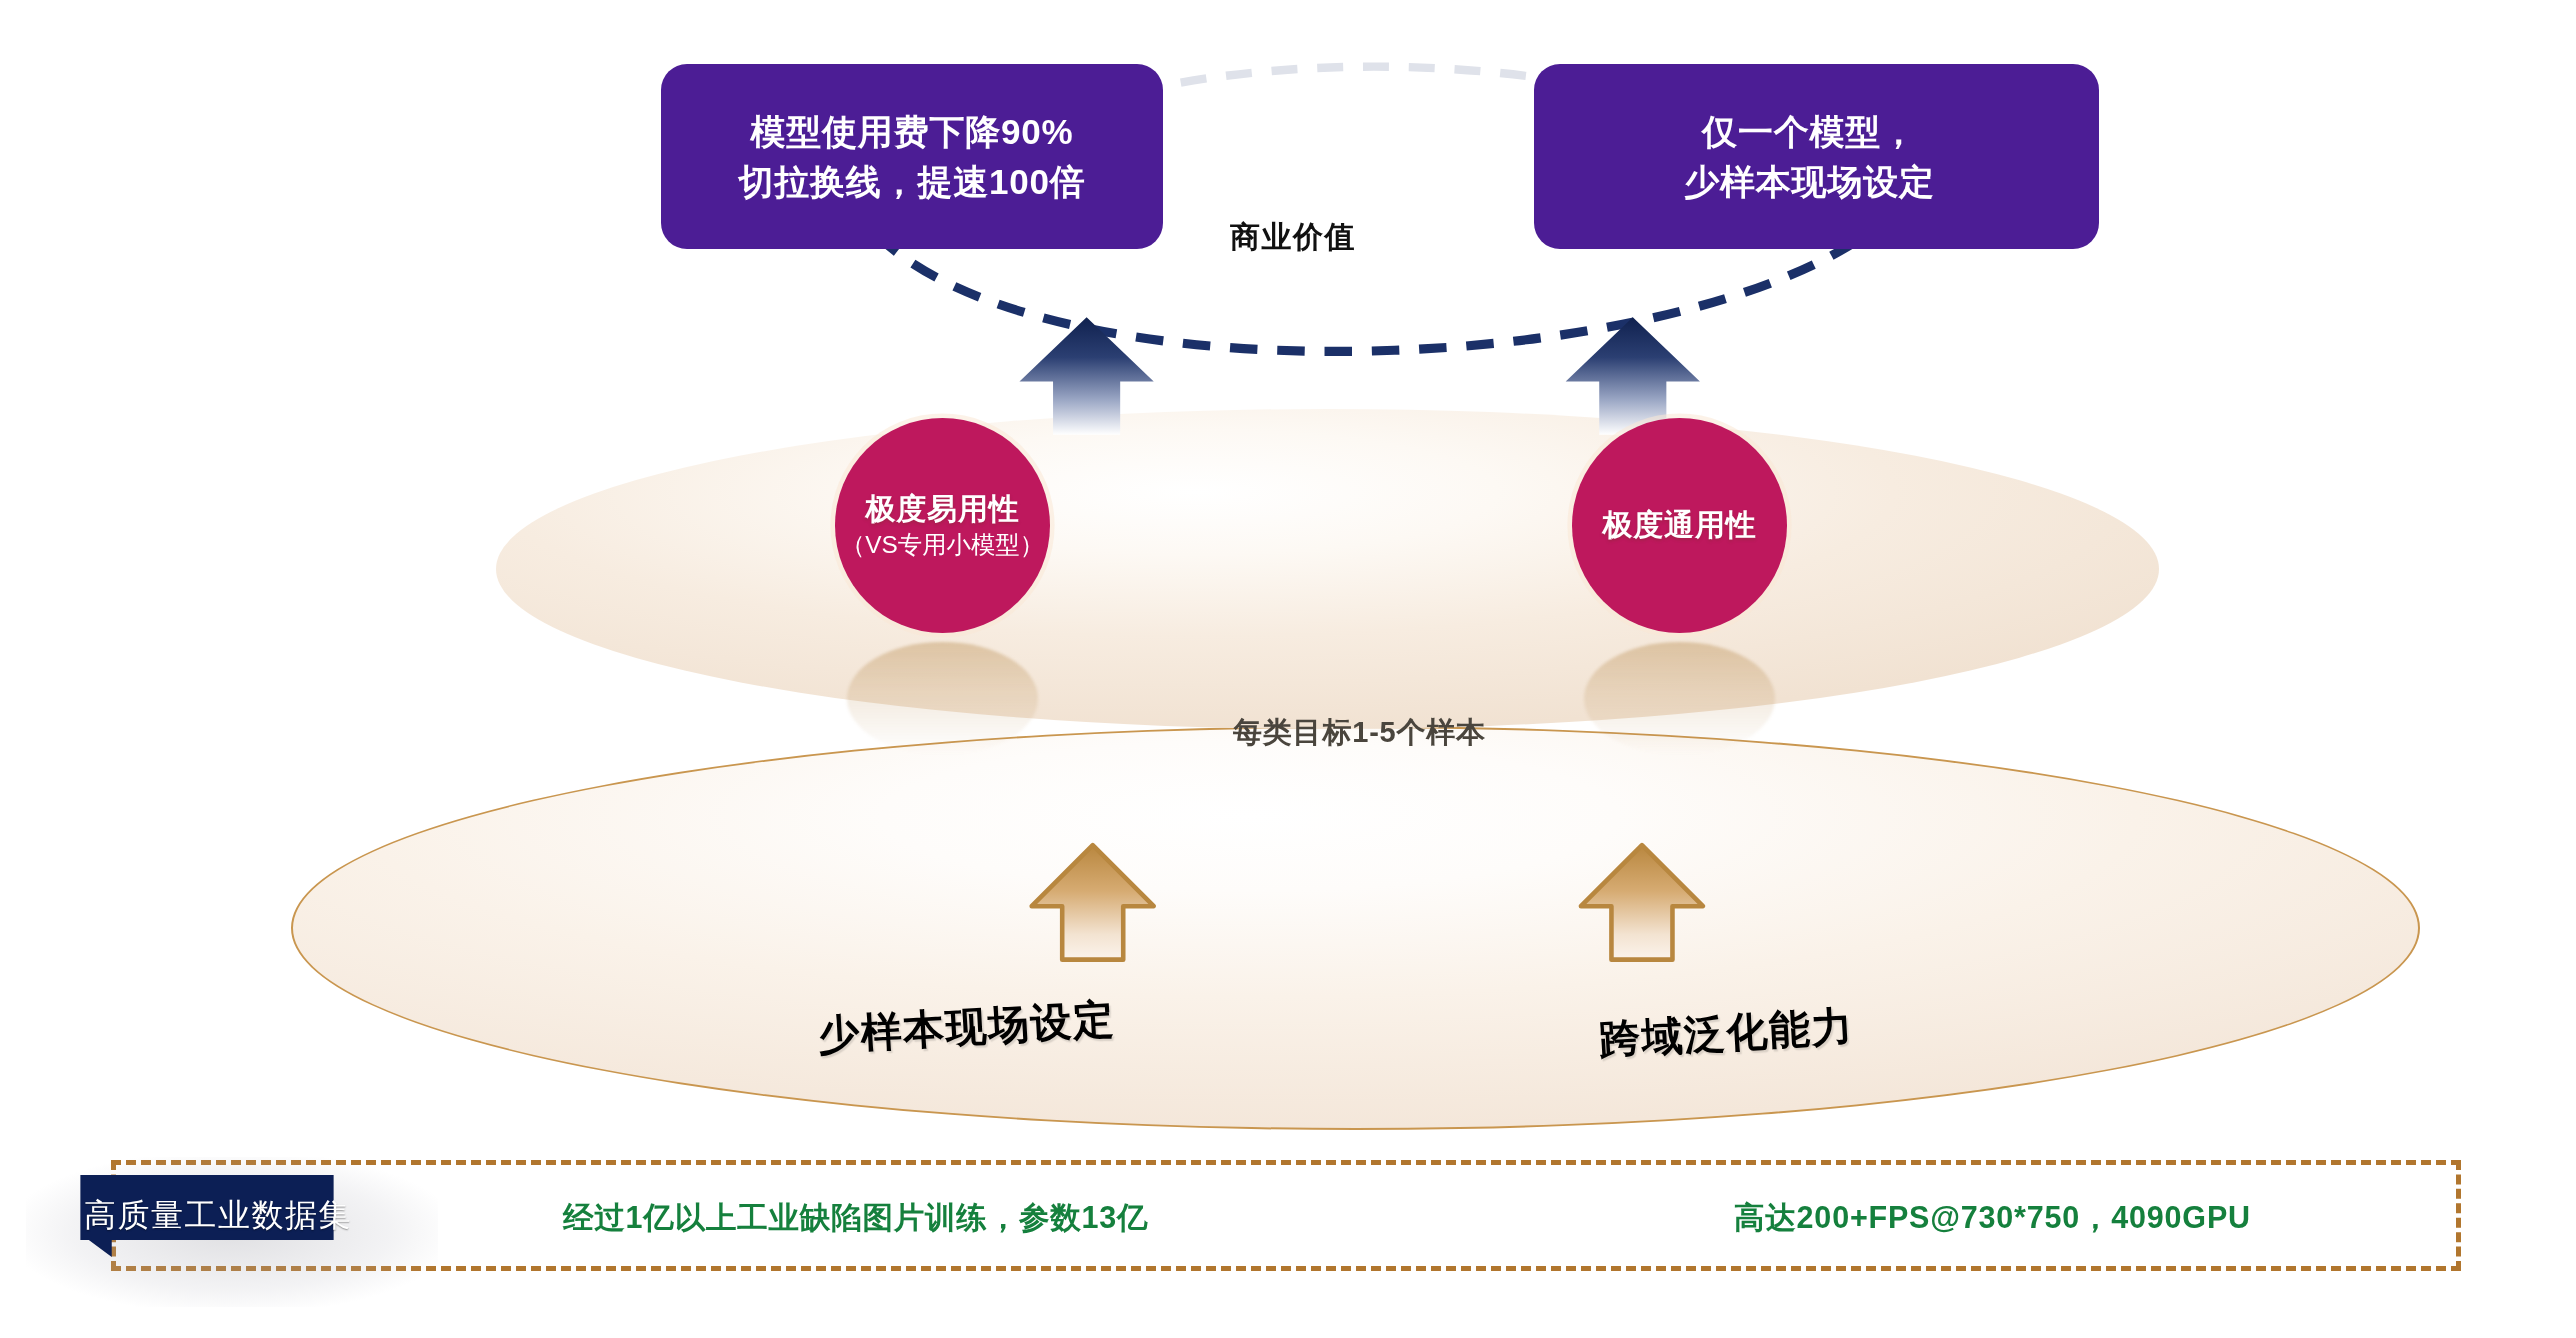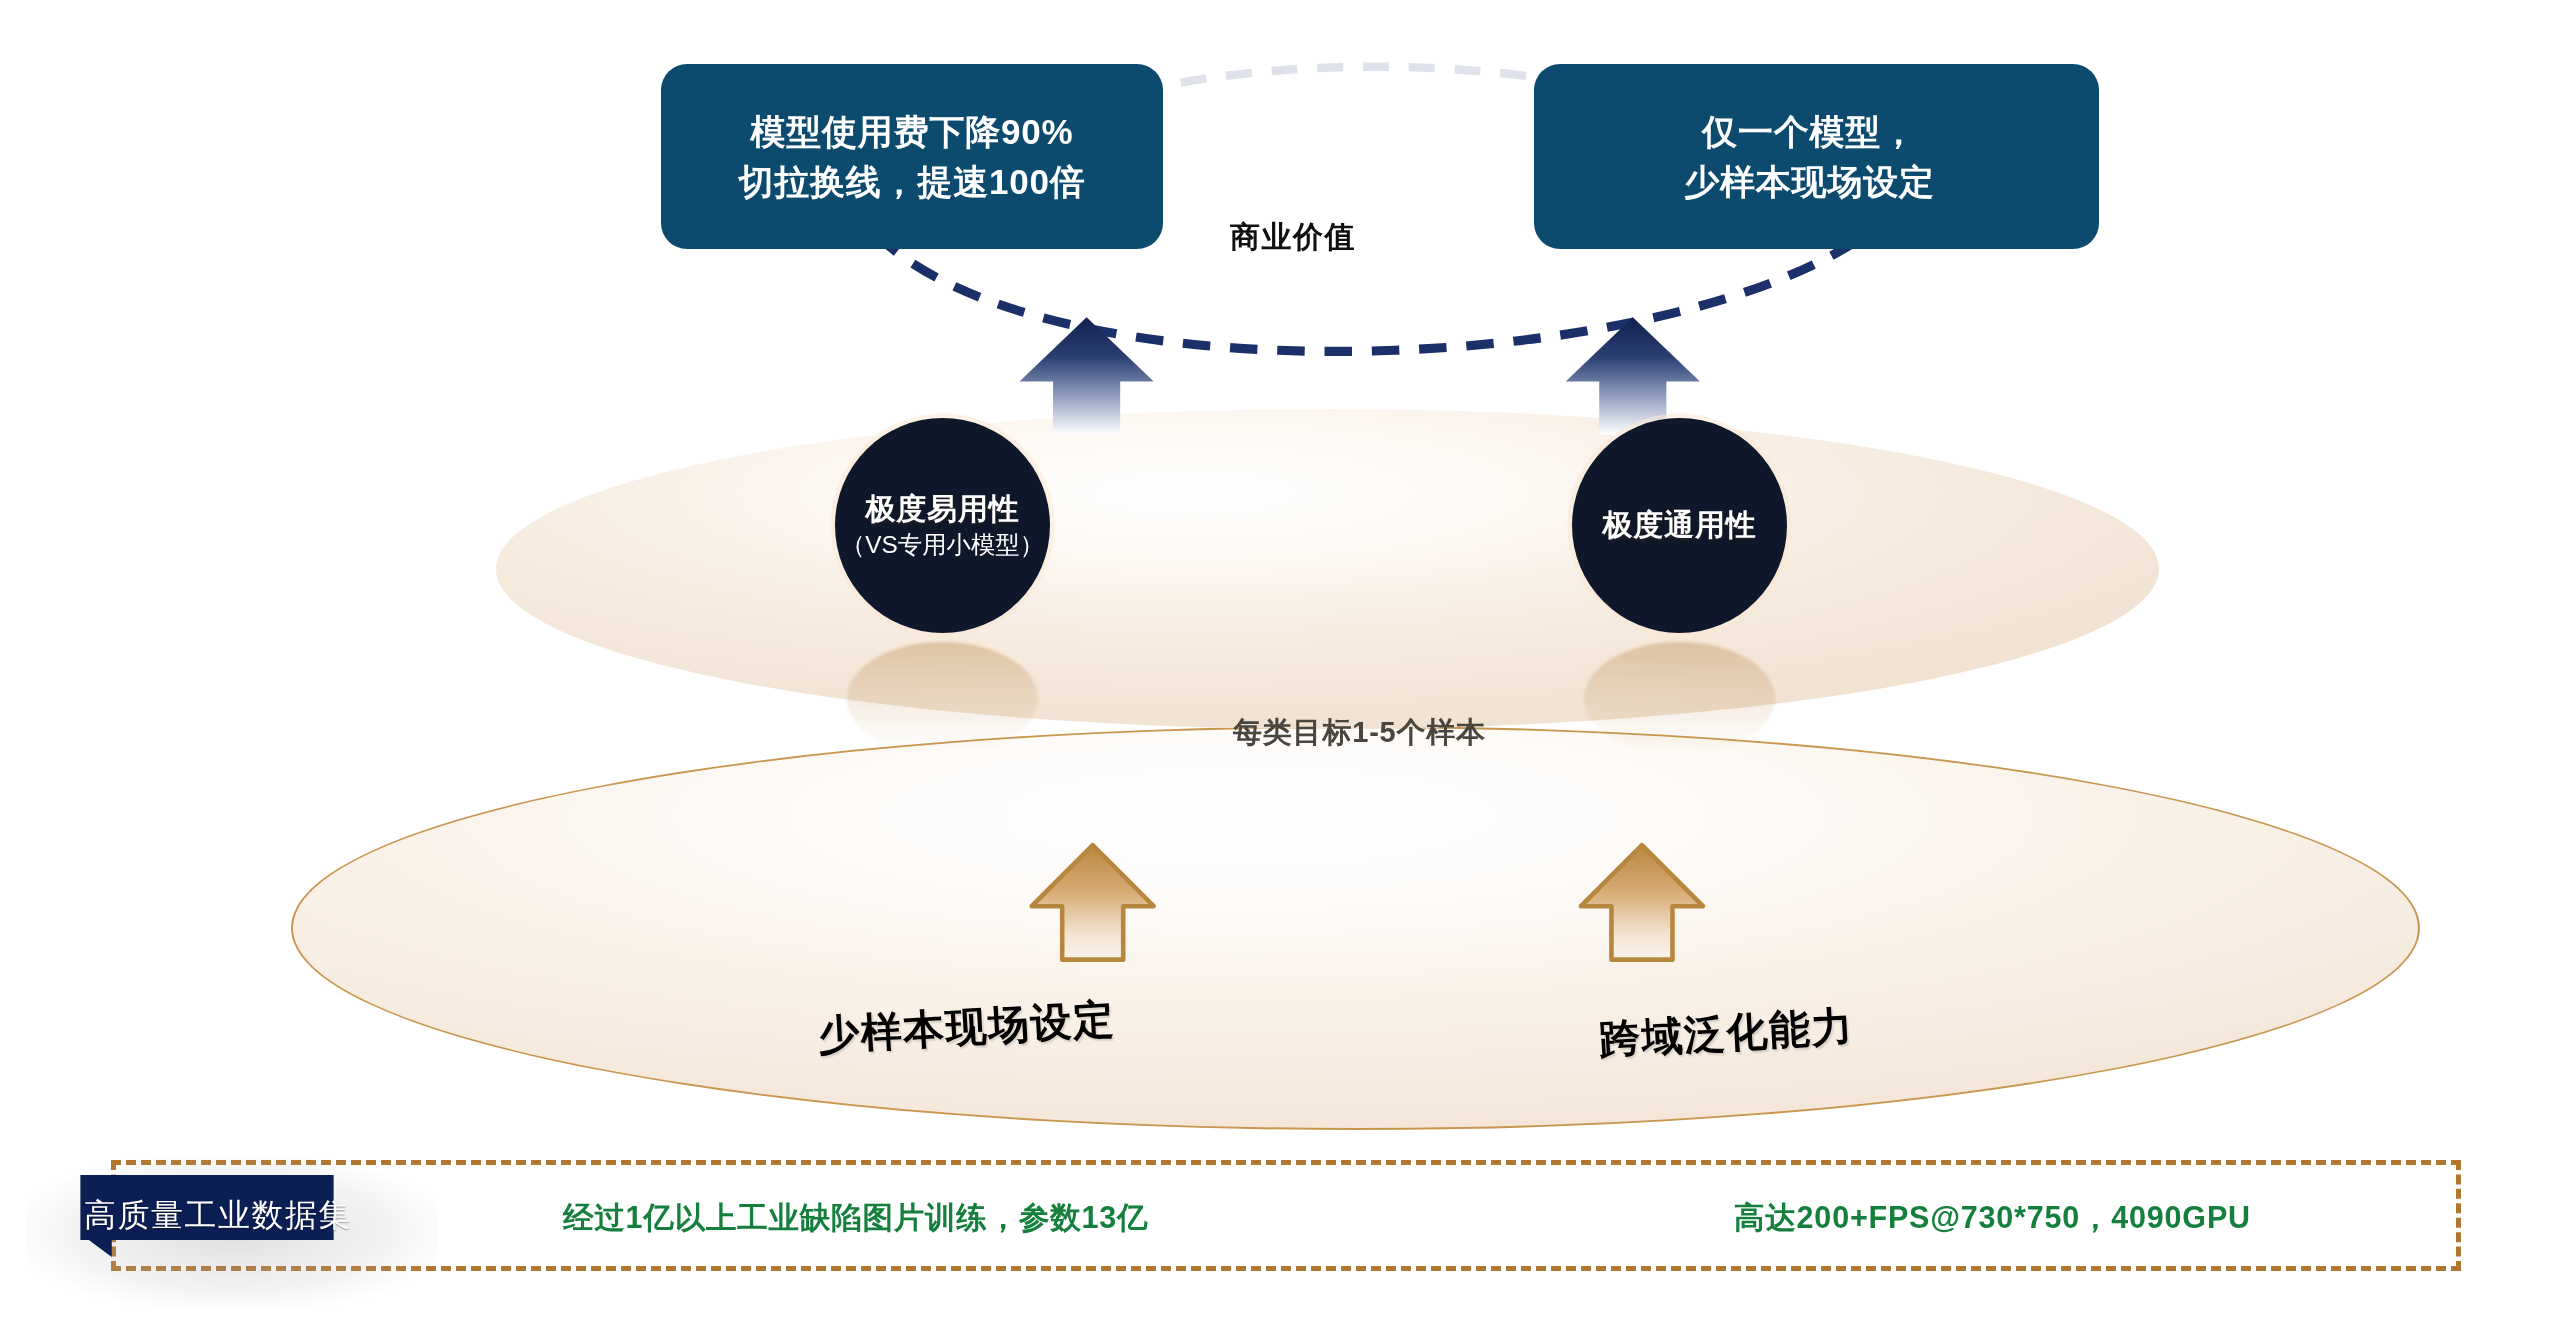--- a/index.html
+++ b/index.html
@@ -20,21 +20,21 @@
     position: absolute;
     left: 0; top: 0;
     width: 2576px;
     height: 1338px;
     overflow: hidden;
   }
 
   
   .value-box {
     position: absolute;
-    background: #0c4a6e;
+    background: #4c1d95;
     border-radius: 26px;
     display: flex;
     flex-direction: column;
     align-items: center;
     justify-content: center;
     color: #ffffff;
     box-sizing: border-box;
     padding: 7.6px 20px;
   }
   .value-box .vline {
@@ -90,21 +90,21 @@
         #ffffff 0%,
         #fefcfa 24%,
         #faf2e9 58%,
         #f4e7da 100%);
   }
 
   
   .concept-circle {
     position: absolute;
     border-radius: 50%;
-    background: #0f172a;
+    background: #be185d;
     display: flex;
     flex-direction: column;
     align-items: center;
     justify-content: center;
     color: #ffffff;
     box-shadow: 0 0 0 4.6px rgba(250, 232, 214, 0.55);
   }
   .concept-circle .c-main {
     font-size: 30px;
     font-weight: 700;

